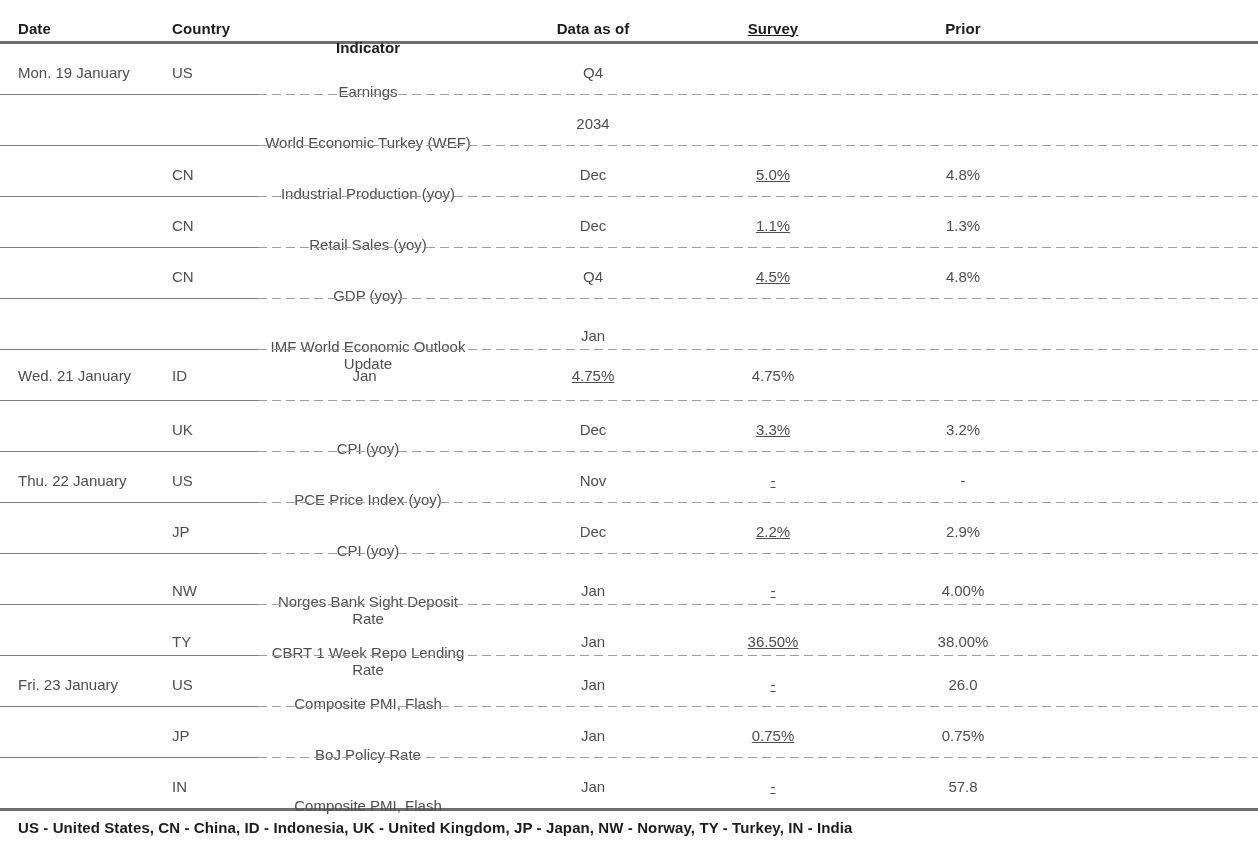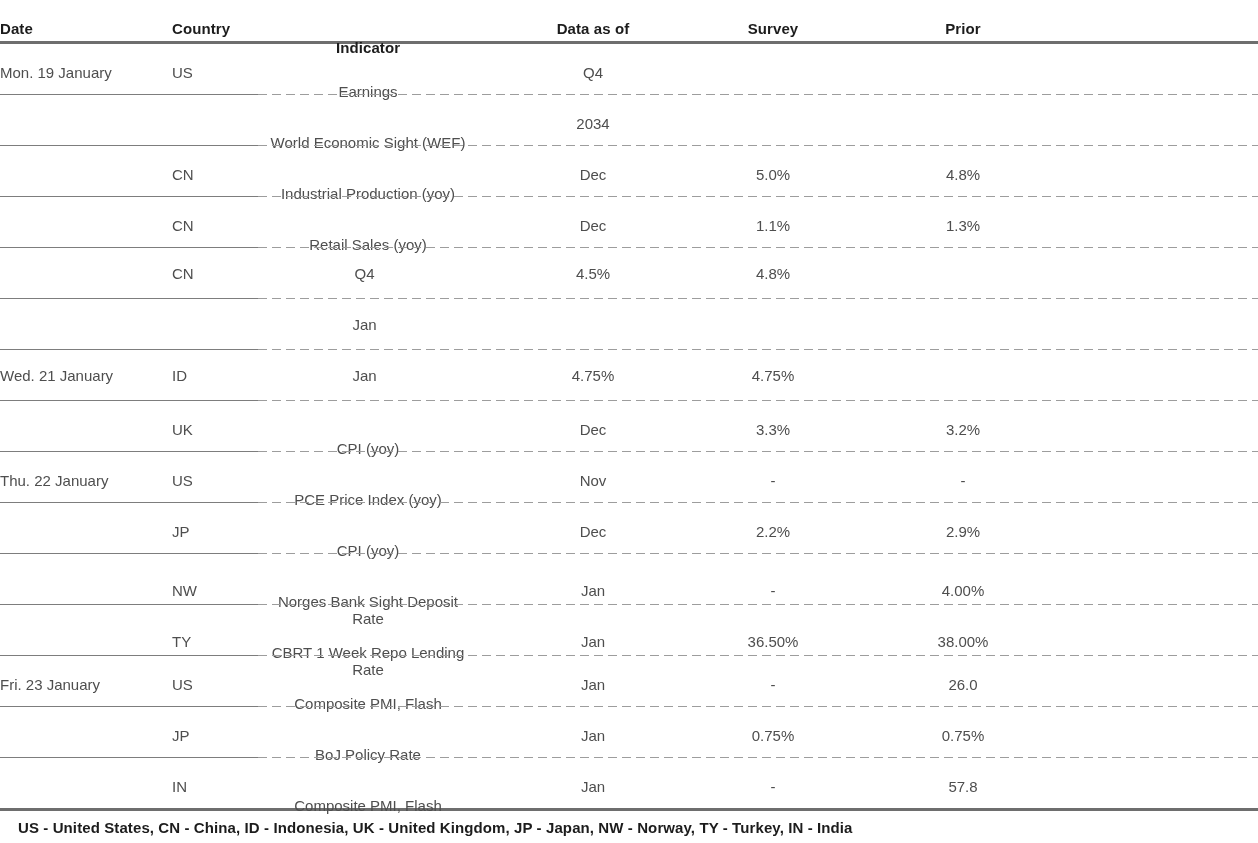--- a/index.html
+++ b/index.html
@@ -15,25 +15,25 @@
     align-items: center;
     width: 100%;
   }
 
   .thead { height: 41px; }
   .thead .cell { color: #1c1c1c; font-weight: 700; font-size: 15px; letter-spacing: 0.1px; }
 
   .row { height: 50px; }
   .row .cell { color: #4e4e4e; font-size: 15px; line-height: 17px; }
 
-  .cell.c-date   { text-align: left; }
+  .cell.c-date   { padding-left: 18px; text-align: left; }
   .cell.c-country{ text-align: left; }
   .cell.c-indicator { padding-left: 22px; padding-right: 15px; text-align: center; white-space: pre-line; margin-top: 39px; }
   .cell.c-asof   { text-align: center; }
-  .cell.c-survey { text-align: center; }
+  .cell.c-survey { text-align: center; text-decoration: underline; }
   .cell.c-prior  { text-align: center; }
 
   .thick-rule { height: 3px; background: #6e6e6e; width: 100%; }
 
   .sep { display: flex; height: 1px; width: 100%; }
   .sep-solid { width: 258px; height: 1px; background: #7d7d7d; }
   .sep-dash {
     flex: 1; height: 1px;
     background-image: repeating-linear-gradient(to right, #9d9d9d 0px, #9d9d9d 9px, transparent 9px, transparent 14px);
   }
@@ -74,21 +74,21 @@
       <div class="cell"></div>
     </div>
     <div class="sep">
       <span class="sep-solid"></span>
       <span class="sep-dash"></span>
     </div>
 
     <div class="grid row">
       <div class="cell c-date"></div>
       <div class="cell c-country"></div>
-      <div class="cell c-indicator">World Economic Sight (WEF)</div>
+      <div class="cell c-indicator">World Economic Turkey (WEF)</div>
       <div class="cell c-asof">2034</div>
       <div class="cell c-survey"></div>
       <div class="cell c-prior"></div>
       <div class="cell"></div>
     </div>
     <div class="sep">
       <span class="sep-solid"></span>
       <span class="sep-dash"></span>
     </div>
 
@@ -116,33 +116,36 @@
       <div class="cell"></div>
     </div>
     <div class="sep">
       <span class="sep-solid"></span>
       <span class="sep-dash"></span>
     </div>
 
     <div class="grid row">
       <div class="cell c-date"></div>
       <div class="cell c-country">CN</div>
+      <div class="cell c-indicator">GDP (yoy)</div>
       <div class="cell c-asof">Q4</div>
       <div class="cell c-survey">4.5%</div>
       <div class="cell c-prior">4.8%</div>
       <div class="cell"></div>
     </div>
     <div class="sep">
       <span class="sep-solid"></span>
       <span class="sep-dash"></span>
     </div>
 
     <div class="grid row">
       <div class="cell c-date"></div>
       <div class="cell c-country"></div>
+      <div class="cell c-indicator">IMF World Economic Outlook
+Update</div>
       <div class="cell c-asof">Jan</div>
       <div class="cell c-survey"></div>
       <div class="cell c-prior"></div>
       <div class="cell"></div>
     </div>
     <div class="sep">
       <span class="sep-solid"></span>
       <span class="sep-dash"></span>
     </div>
 

